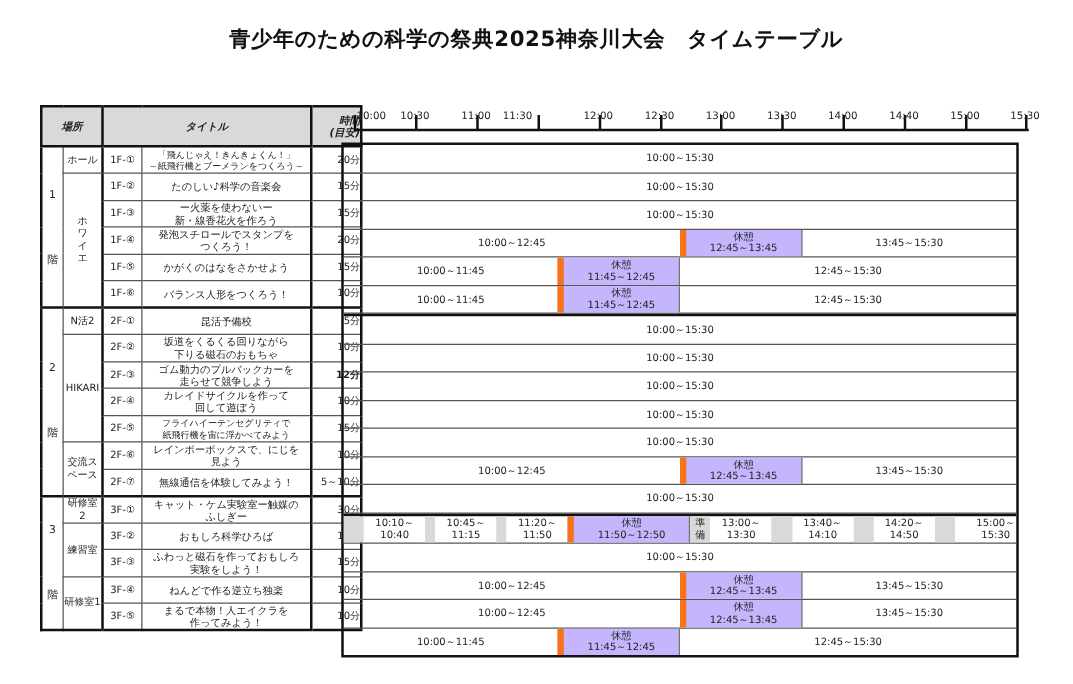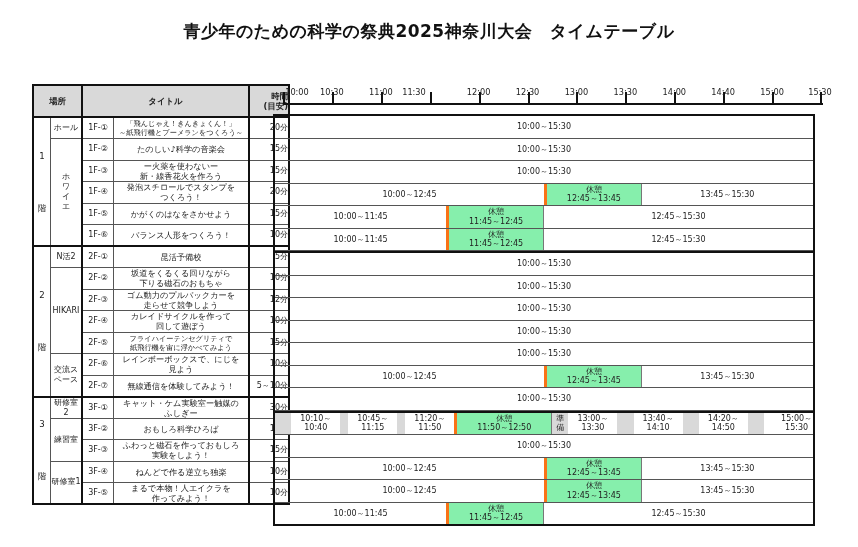--- a/index.html
+++ b/index.html
@@ -5,34 +5,34 @@
   html, body { margin:0; padding:0; background:#fff; }
   body { width:858px; height:547px; position:relative; font-family:"DejaVu Sans", sans-serif; color:#222; overflow:hidden; }
   .title { position:absolute; left:0; width:858px; top:20px; text-align:center; font-size:17px; font-weight:bold; color:#111; letter-spacing:0.5px; }
   .notes { position:absolute; left:34px; top:51px; font-size:8.2px; line-height:13px; color:#333; }
   .left-table { position:absolute; left:32px; top:84px; border-collapse:collapse; border:2px solid #111; font-size:8px; }
   .left-table td, .left-table th { border:1px solid #555; text-align:center; vertical-align:middle; padding:0; line-height:10px; }
   .left-table th { background:#d9d9d9; font-weight:bold; height:30px; font-size:8.4px; }
   .left-table .thick-l { border-left:2px solid #111; }
   .left-table .thick-r { border-right:2px solid #111;text-align:right; }
   .left-table tr.sep td { border-top:2px solid #111; }
-  .left-table tr.hdr th { border-bottom:2px solid #111; }
+  .left-table tr.hdr th { border-bottom:2px solid #111;font-style:italic; }
   .left-table td.floor { font-size:8.6px; line-height:26px; }
   .left-table td.title-cell { font-size:8.2px; }
   .left-table td.title-cell.small { font-size:7.2px; line-height:9px; }
   .axis { position:absolute; left:283px; top:84px; width:540px; height:30px; }
   .axis .line { position:absolute; left:0; right:0; top:19px; height:2px; background:#111; }
   .axis .tick { position:absolute; top:8px; width:2px; height:12px; background:#111; }
   .axis .label { position:absolute; top:3px; font-size:8.2px; transform:translateX(-50%); white-space:nowrap; }
   .grid { position:absolute; left:273px; top:114px; width:538px; border:2px solid #111; }
   .grow { position:relative; height:21.5px; border-bottom:1px solid #555; }
   .grow:last-child { border-bottom:none; }
   .grow.sep { border-top:2px solid #111; }
   .seg { position:absolute; top:0; bottom:0; display:flex; flex-direction:column; align-items:center; justify-content:center; font-size:8px; line-height:9.5px; text-align:center; box-sizing:border-box; }
-  .seg.break { background:#86efac; border-left:3px solid #f97316; border-right:1px solid #777; }
+  .seg.break { background:#c4b5fd; border-left:5px solid #f97316; border-right:1px solid #777; }
   .seg.prep { background:#d9d9d9; }
   .seg.gap { background:#d9d9d9; }
 </style>
 </head>
 <body>
 
 <div class="title">青少年のための科学の祭典2025神奈川大会　タイムテーブル</div>
 <div class="notes">
 </div>
 
@@ -90,21 +90,21 @@
       </tr>
       <tr style="height: 21.5px;">
         <td rowspan="4" style="width: 30px;">HIKARI</td>
         <td class="thick-l" style="width: 30px;">2F-②</td>
         <td class="title-cell" style="width: 134px;">坂道をくるくる回りながら<br>下りる磁石のおもちゃ</td>
         <td class="thick-l thick-r" style="width: 38px;">10分</td>
       </tr>
       <tr style="height: 21.5px;">
         <td class="thick-l" style="width: 30px;">2F-③</td>
         <td class="title-cell" style="width: 134px;">ゴム動力のプルバックカーを<br>走らせて競争しよう</td>
-        <td class="thick-l thick-r" style="width: 38px;">12分</td>
+        <td class="thick-l thick-r" style="width: 38px; font-weight: bold;">12分</td>
       </tr>
       <tr style="height: 21.5px;">
         <td class="thick-l" style="width: 30px;">2F-④</td>
         <td class="title-cell" style="width: 134px;">カレイドサイクルを作って<br>回して遊ぼう</td>
         <td class="thick-l thick-r" style="width: 38px;">10分</td>
       </tr>
       <tr style="height: 21.5px;">
         <td class="thick-l" style="width: 30px;">2F-⑤</td>
         <td class="title-cell small" style="width: 134px;">フライハイーテンセグリティで<br>紙飛行機を宙に浮かべてみよう</td>
         <td class="thick-l thick-r" style="width: 38px;">15分</td>

